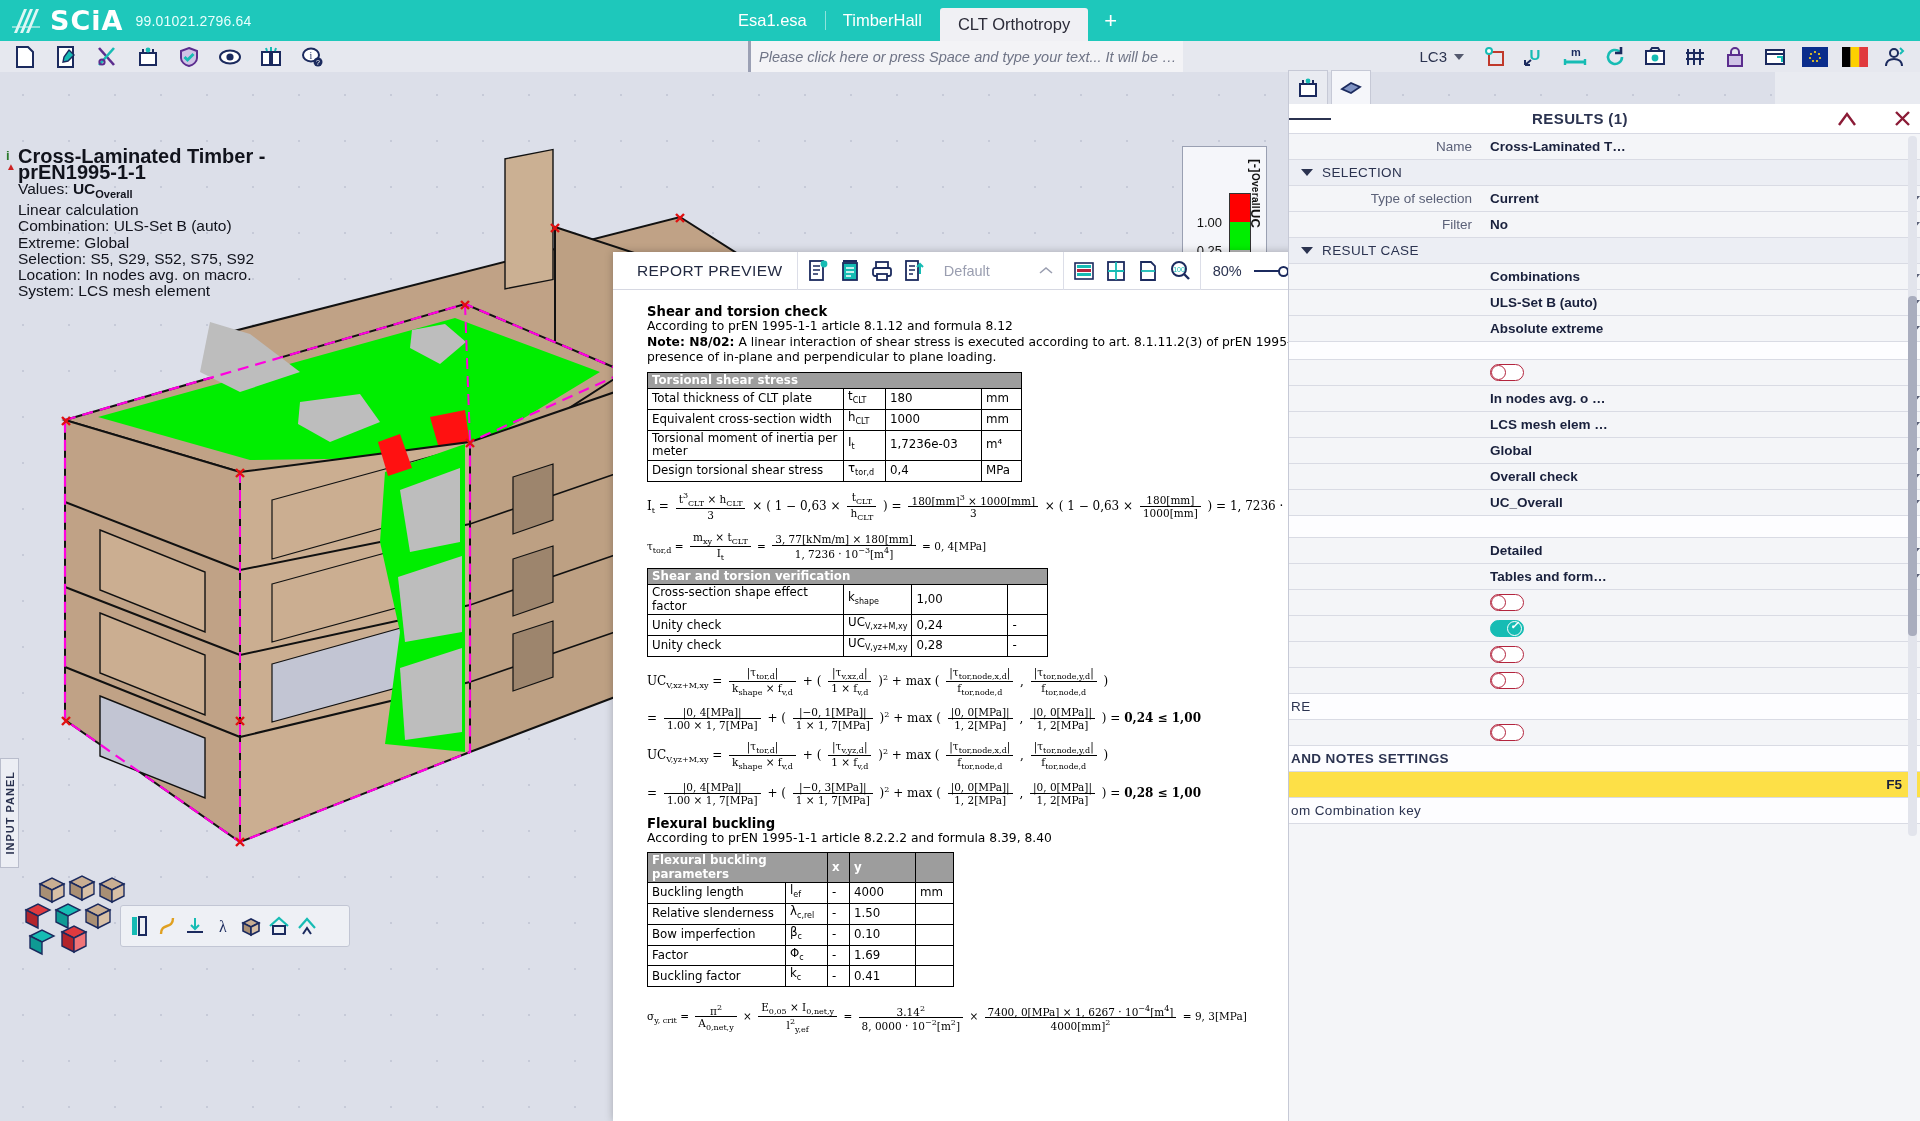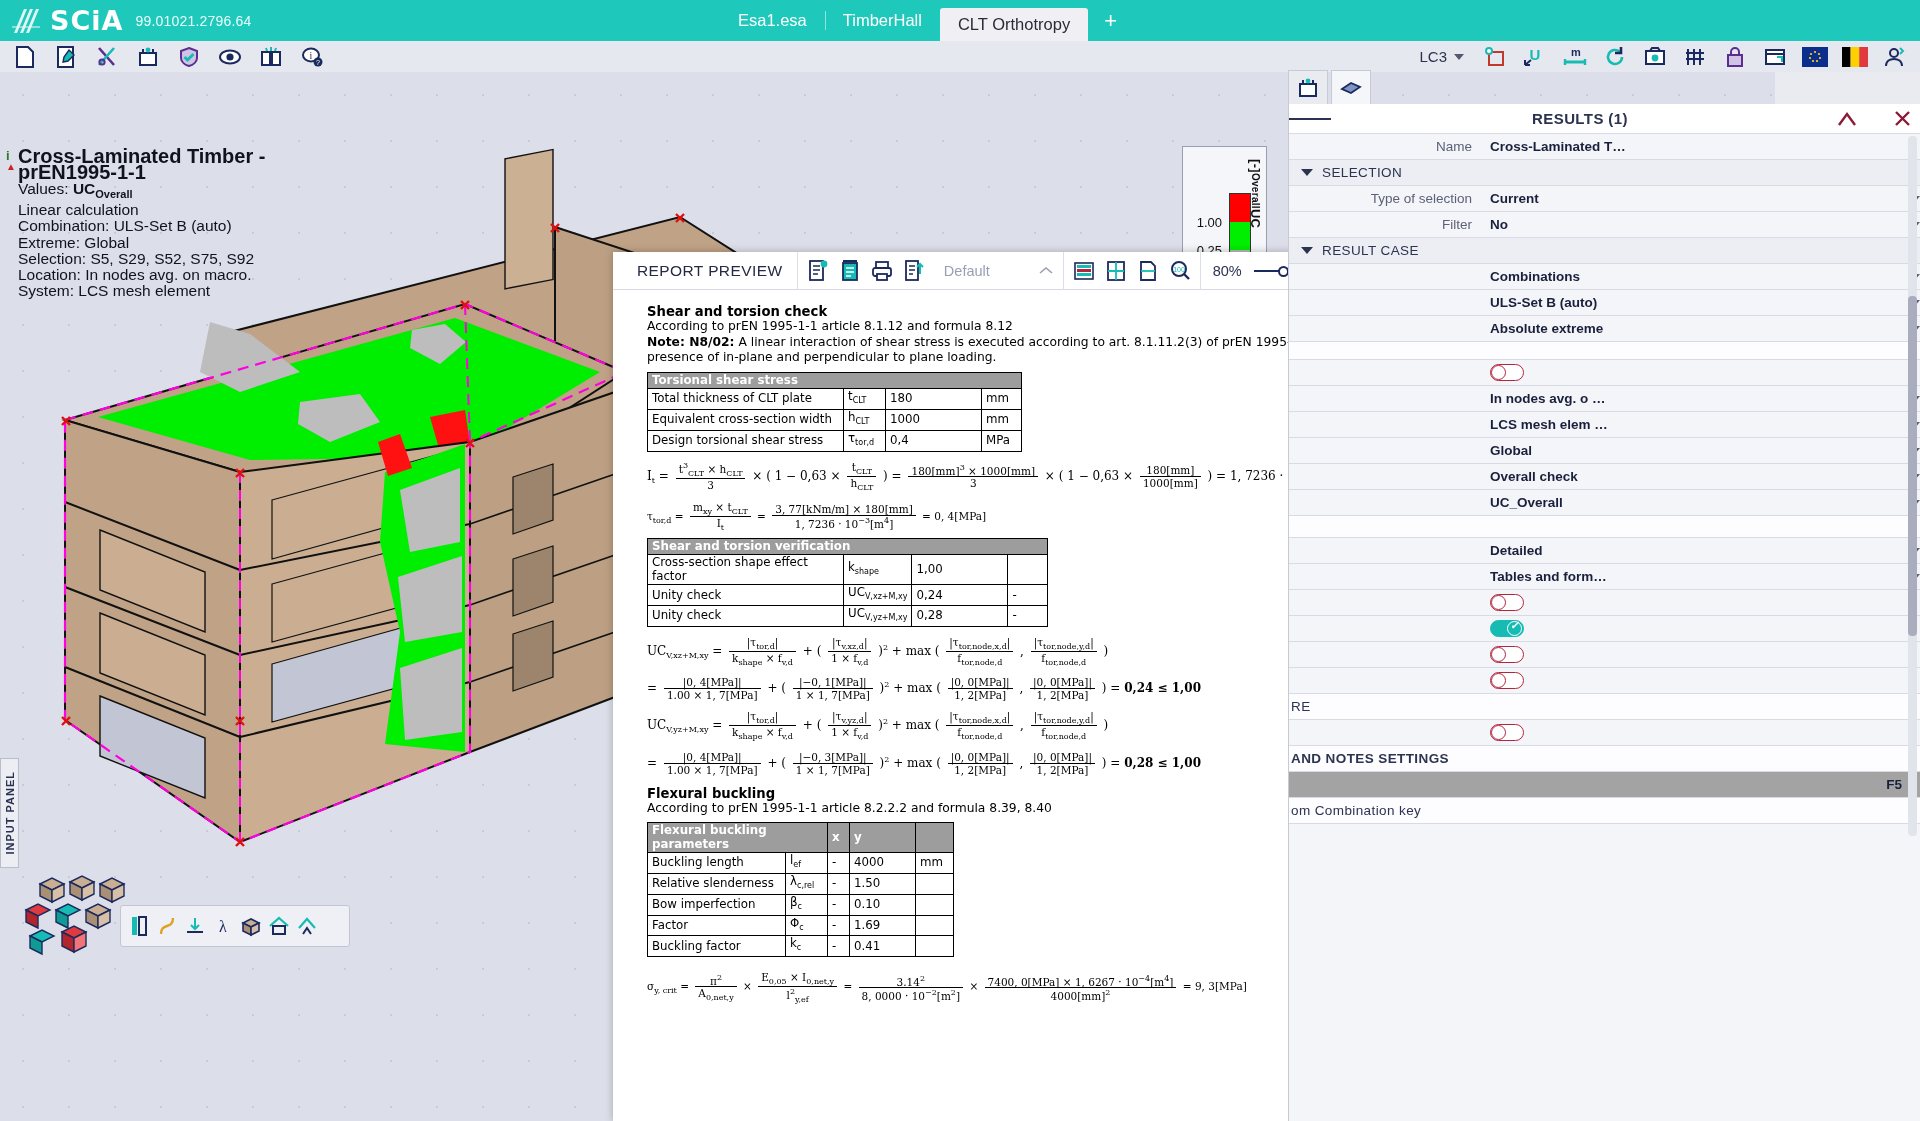--- a/index.html
+++ b/index.html
@@ -286,20 +286,23 @@
         <svg width="24" height="24" viewBox="0 0 24 24">
             <ellipse cx="11" cy="10" rx="8" ry="6.5" fill="#fff" stroke="#1b2a5e" stroke-width="2"></ellipse>
             <text x="11" y="14" font-size="10" text-anchor="middle" fill="#1b2a5e" font-family="Liberation Serif, serif">i</text>
             <circle cx="18" cy="17" r="4.5" fill="#1b2a5e"></circle>
             <text x="18" y="20" font-size="7" text-anchor="middle" fill="#fff">?</text>
           </svg>
       </div>
     </div>
   </div>
 
+  <div class="cmdline">
+    <span>Please click here or press Space and type your text... It will be …</span>
+  </div>
 
   <div class="tb-right">
     <div class="lcsel">
       <span>LC3</span>
       <span class="chev"></span>
     </div>
     <div class="tb-btn">
       <svg width="24" height="24" viewBox="0 0 24 24">
           <rect x="6" y="7" width="14" height="13" fill="none" stroke="#c0392b" stroke-width="2"></rect>
           <circle cx="6" cy="6" r="3" fill="#fff" stroke="#16bcb4" stroke-width="2"></circle>
@@ -648,20 +651,26 @@
           <td class="c-val">180</td>
           <td class="c-unit">mm</td>
         </tr>
         <tr>
           <td class="c-lab">Equivalent cross-section width</td>
           <td class="c-sym"><span>h</span><span class="sub">CLT</span></td>
           <td class="c-val">1000</td>
           <td class="c-unit">mm</td>
         </tr>
         <tr>
+          <td class="c-lab">Torsional moment of inertia per meter</td>
+          <td class="c-sym"><span>I</span><span class="sub">t</span></td>
+          <td class="c-val">1,7236e-03</td>
+          <td class="c-unit">m⁴</td>
+        </tr>
+        <tr>
           <td class="c-lab">Design torsional shear stress</td>
           <td class="c-sym"><span>τ</span><span class="sub">tor,d</span></td>
           <td class="c-val">0,4</td>
           <td class="c-unit">MPa</td>
         </tr>
       </tbody>
         </table>
 
       <div class="formula">
         <div class="fx">I<span class="sub">t</span> =
@@ -1005,21 +1014,21 @@
         <div class="val" style="justify-content:flex-start">
             <span class="tgl">
               <i></i>
             </span>
           </div>
       </div>
 
       <div class="grouphdr" style="background:#fdfdff;padding-left:0">
         <span class="t hint" style="padding-left:2px;font-weight:bold">AND NOTES SETTINGS</span>
       </div>
-      <div class="prow" style="justify-content:flex-end;background:#a3a3a3">
+      <div class="prow" style="justify-content:flex-end;background:#fde047">
         <div class="val" style="justify-content:flex-end;padding-right:18px">
             <span>F5</span>
           </div>
       </div>
       <div class="grouphdr" style="background:#fdfdff;padding-left:0">
         <span class="t hint" style="padding-left:2px">om Combination key</span>
       </div>
 
       <div class="vscroll">
         <div class="thumb"></div>

